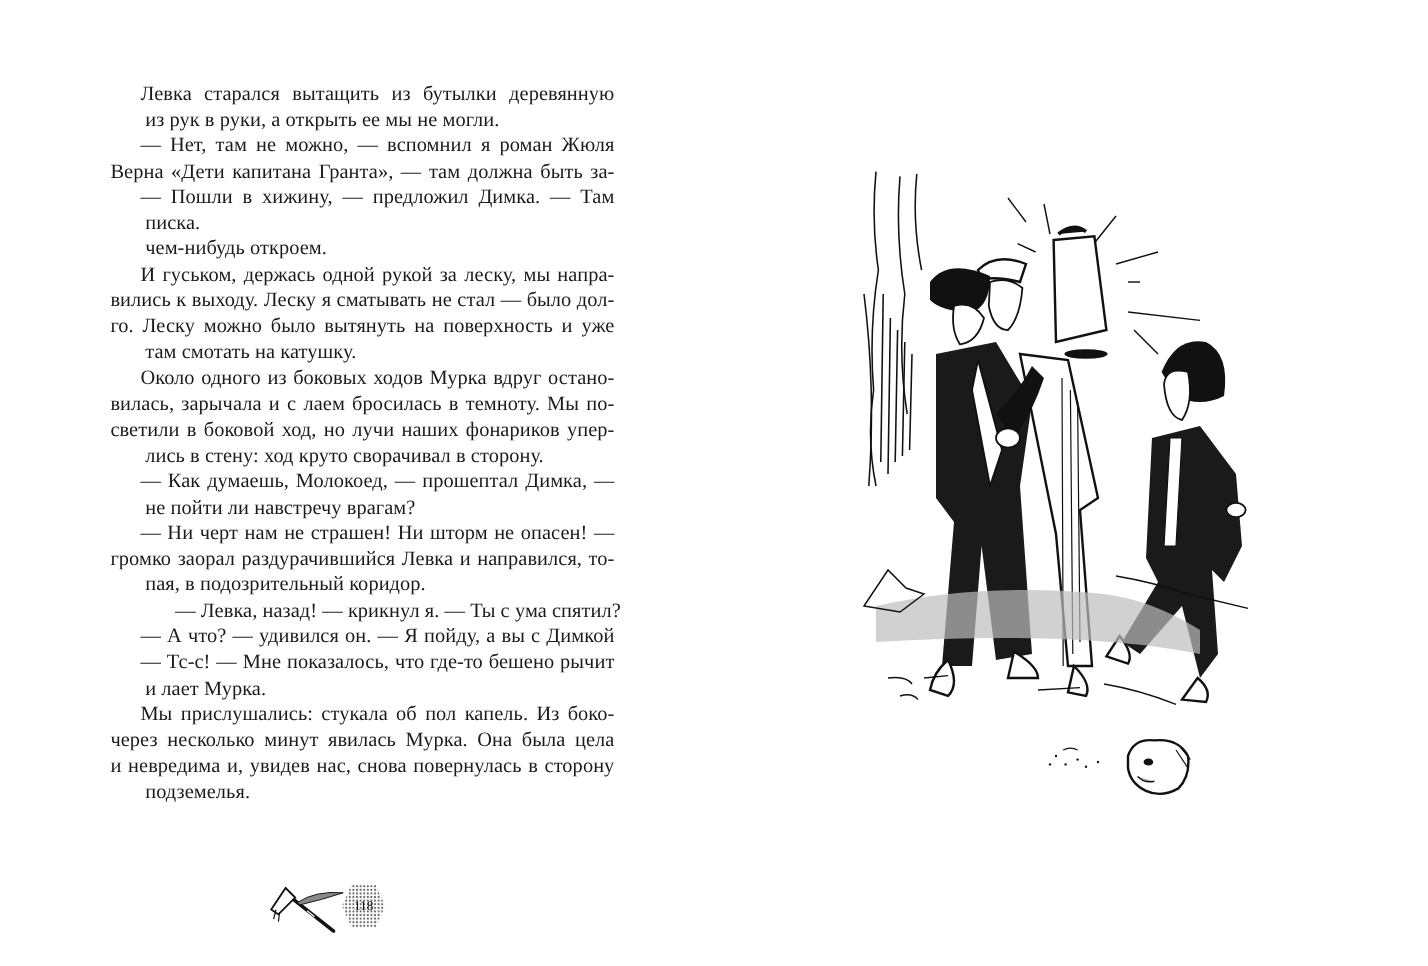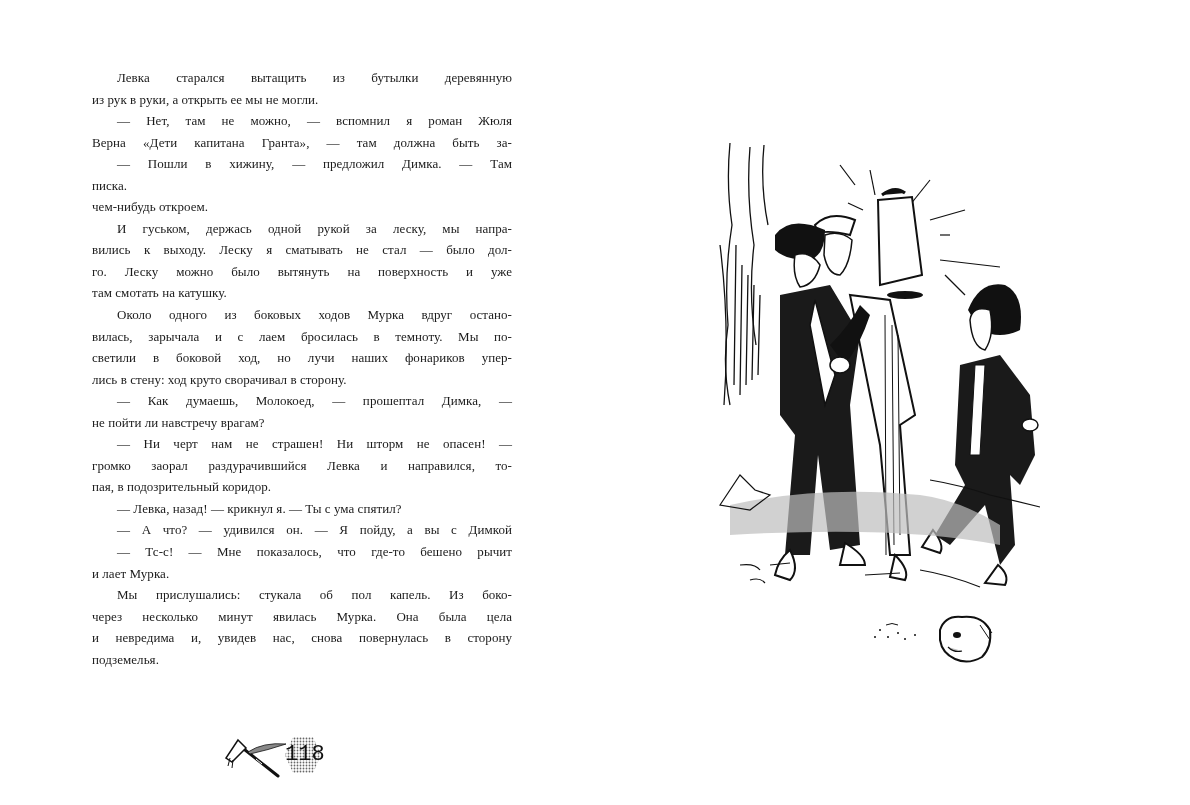--- a/index.html
+++ b/index.html
@@ -4,29 +4,29 @@
 <style>
   html, body { margin: 0; padding: 0; }
   body {
     width: 1190px; height: 805px; background: #ffffff; position: relative; overflow: hidden;
     font-family: "Liberation Serif", "DejaVu Serif", serif; color: #1a1a1a;
   }
   .page-left { position: absolute; left: 0; top: 0; width: 595px; height: 805px; }
   .page-right { position: absolute; left: 595px; top: 0; width: 595px; height: 805px; }
   .text-block { position: absolute; left: 92px; top: 67px; width: 420px; }
   .line {
-    font-size: 13px; line-height: 21.55px; height: 21.55px; white-space: nowrap;
+    font-size: 17px; line-height: 21.55px; height: 21.55px; white-space: nowrap;
     text-align: justify; text-align-last: justify; letter-spacing: 0.05px;
   }
   .line.indent { padding-left: 25px; }
-  .line.last { text-align-last: left; }
+  .line.last { text-align-last: left; margin-left: 29px; }
   .folio { position: absolute; left: 218px; top: 728px; width: 110px; height: 60px; }
   .folio-num {
     position: absolute; left: 67px; top: 9px; width: 36px; height: 36px;
-    font-family: Liberation Mono, monospace; font-size: 22px; line-height: 36px; text-align: center;
+    font-family: Liberation Serif, serif; font-size: 11px; line-height: 36px; text-align: center;
     color: #111;
   }
   .illustration { position: absolute; left: 700px; top: 125px; width: 390px; height: 560px; }
 </style>
 </head>
 <body>
 
 <div class="page-left">
   <div class="text-block" id="text-block">
       <div class="line indent">Левка старался вытащить из бутылки деревянную</div>

